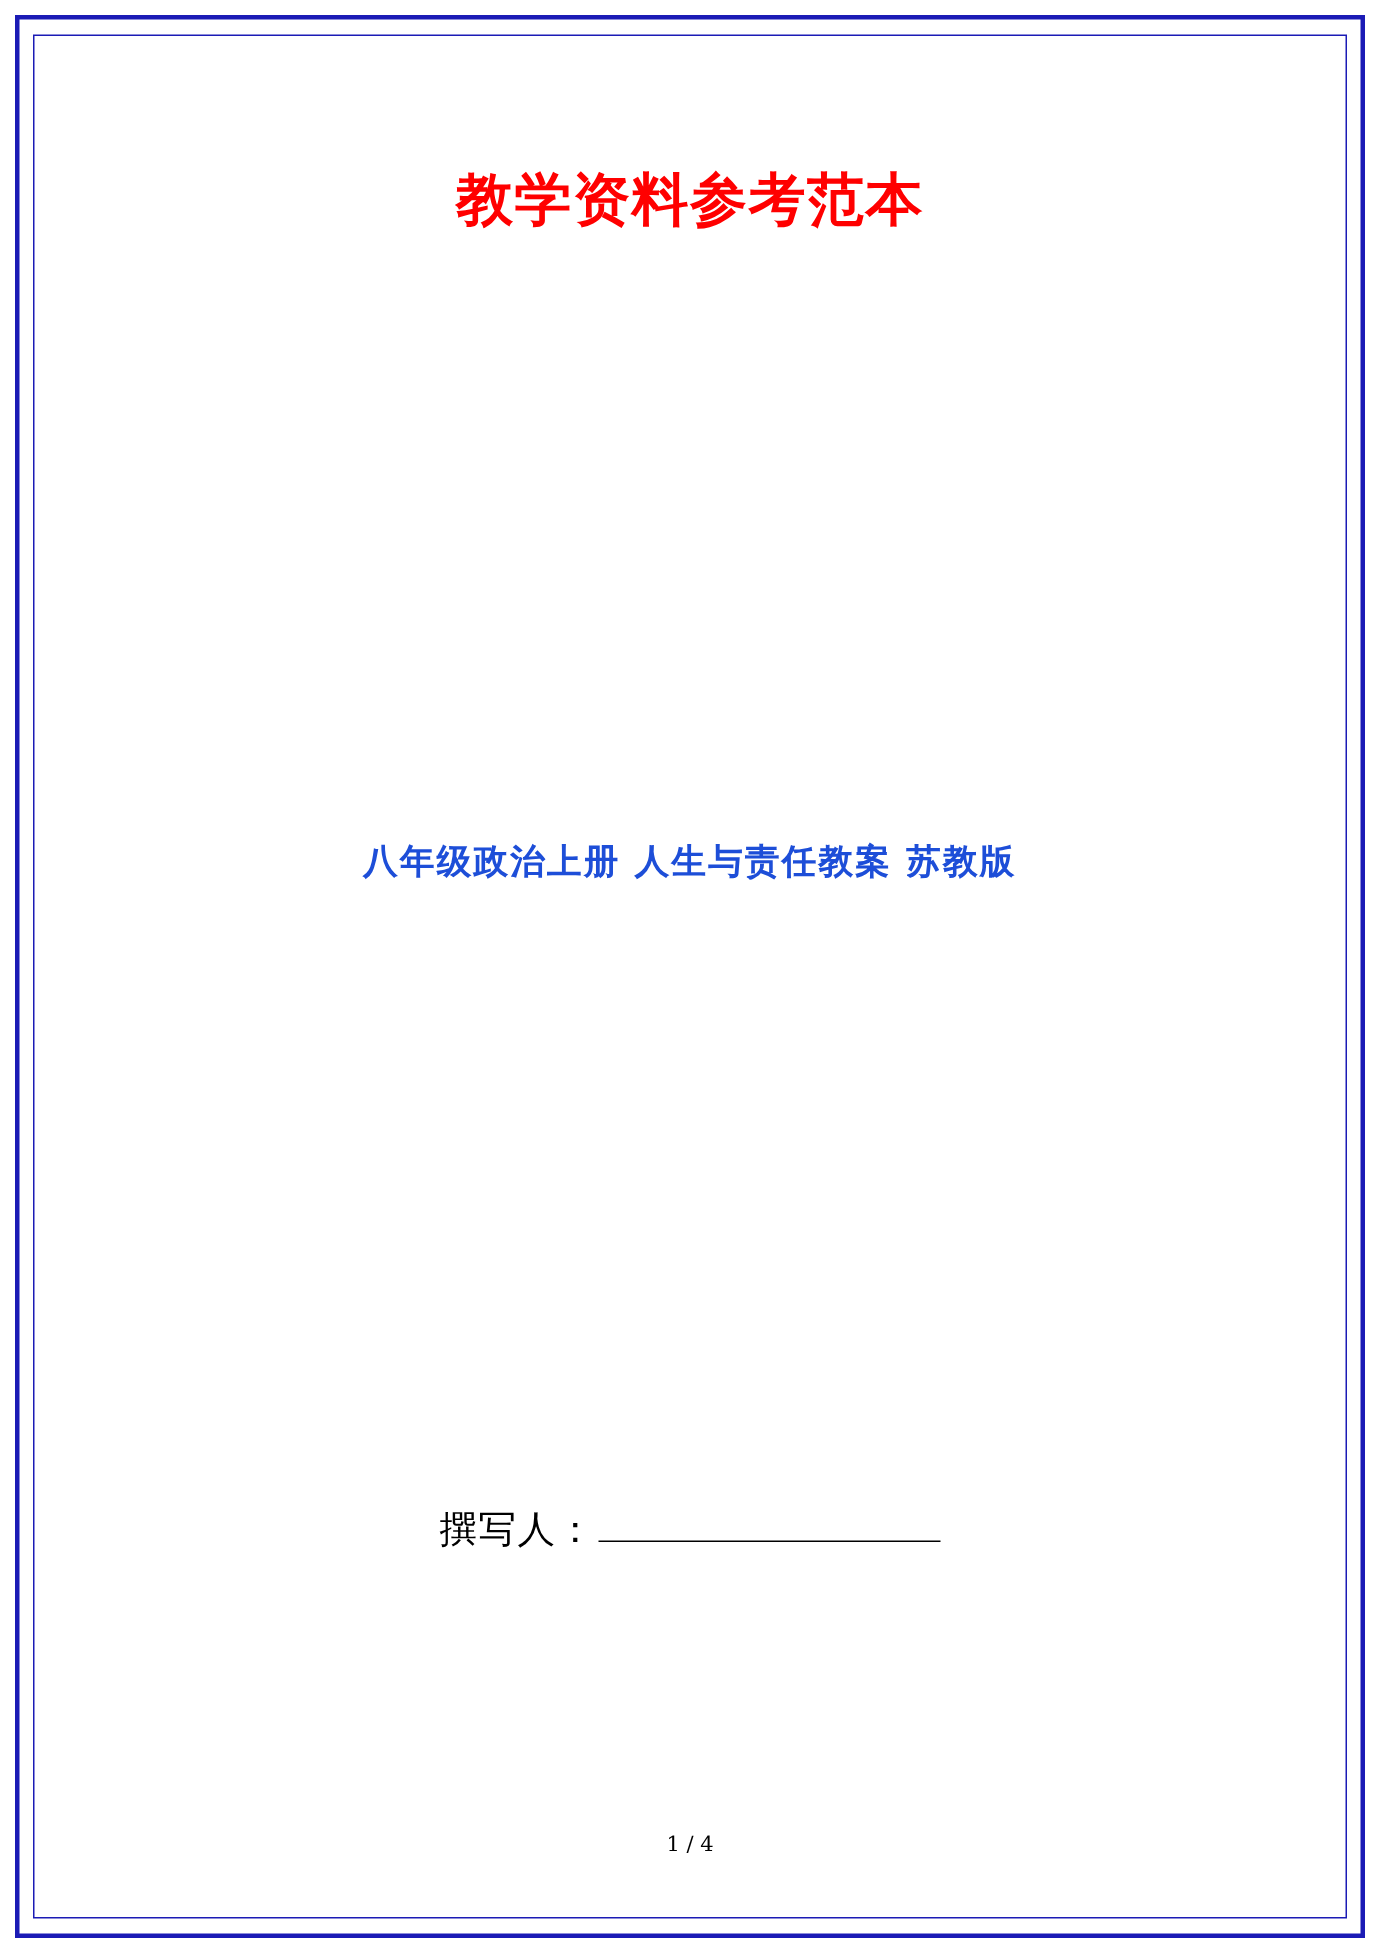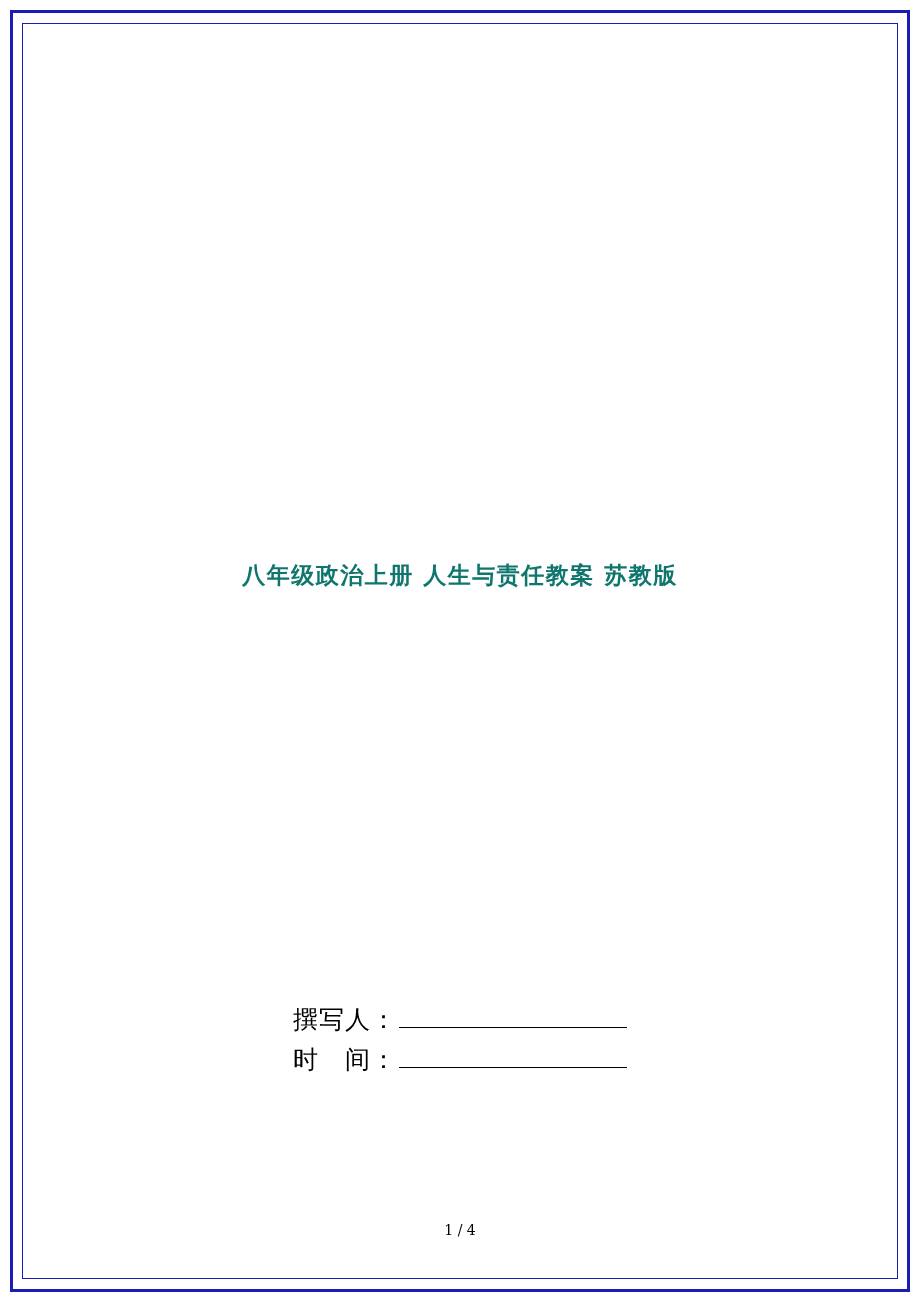--- a/index.html
+++ b/index.html
@@ -56,21 +56,21 @@
     font-size: 38px;
     letter-spacing: 1px;
     line-height: 50px;
   }
   .doc-title {
     position: absolute;
     left: 0;
     top: 558px;
     width: 920px;
     text-align: center;
-    color: #0f766e;
+    color: #1d4ed8;
     font-family: "DejaVu Serif", serif;
     font-weight: bold;
     font-size: 23px;
     letter-spacing: 1.5px;
     line-height: 34px;
   }
   .fields {
     position: absolute;
     left: 0;
     top: 1000px;
@@ -110,33 +110,30 @@
 </head>
 <body>
 
 <div class="page">
 
   <div class="border-outer"></div>
   <div class="border-inner"></div>
 
   <div class="content">
 
+    <div class="title-red">教学资料参考范本</div>
 
     <div class="doc-title">八年级政治上册 人生与责任教案 苏教版</div>
 
     <div class="fields">
 
       <div class="field-row">
         <span class="field-label">撰写人：</span>
         <span class="field-blank"></span>
       </div>
 
-      <div class="field-row">
-        <span class="field-label">时　间：</span>
-        <span class="field-blank"></span>
-      </div>
 
     </div>
 
     <div class="page-num">1 / 4</div>
 
   </div>
 </div>
 
 </body></html>

